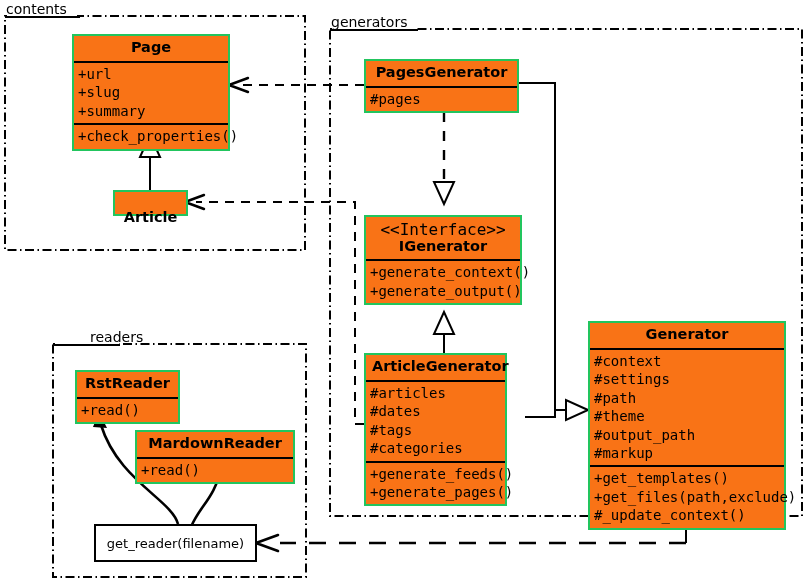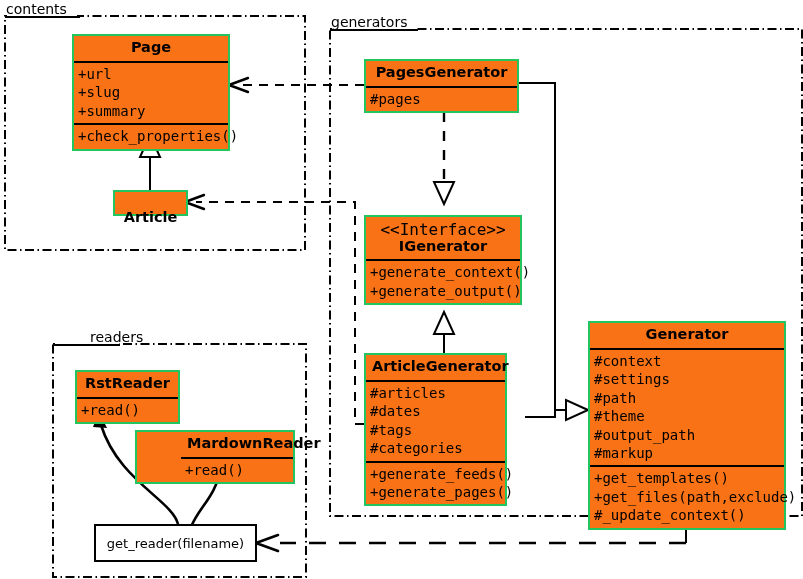--- a/index.html
+++ b/index.html
@@ -200,21 +200,21 @@
     </div>
   </div>
 
   <div class="uml-class" style="left:75px; top:370px; width:105px;">
     <div class="uml-name">RstReader</div>
     <div class="uml-compartment uml-sep">
       <div>+read()</div>
     </div>
   </div>
 
-  <div class="uml-class" style="left:135px; top:430px; width:160px;padding-left:44px;">
+  <div class="uml-class" style="left:135px; top:430px; width:160px;">
     <div class="uml-name">MardownReader</div>
     <div class="uml-compartment uml-sep">
       <div>+read()</div>
     </div>
   </div>
 
   <div class="plain-box" style="left:94px; top:524px; width:163px; height:38px;">get_reader(filename)</div>
 
 </div>
 

